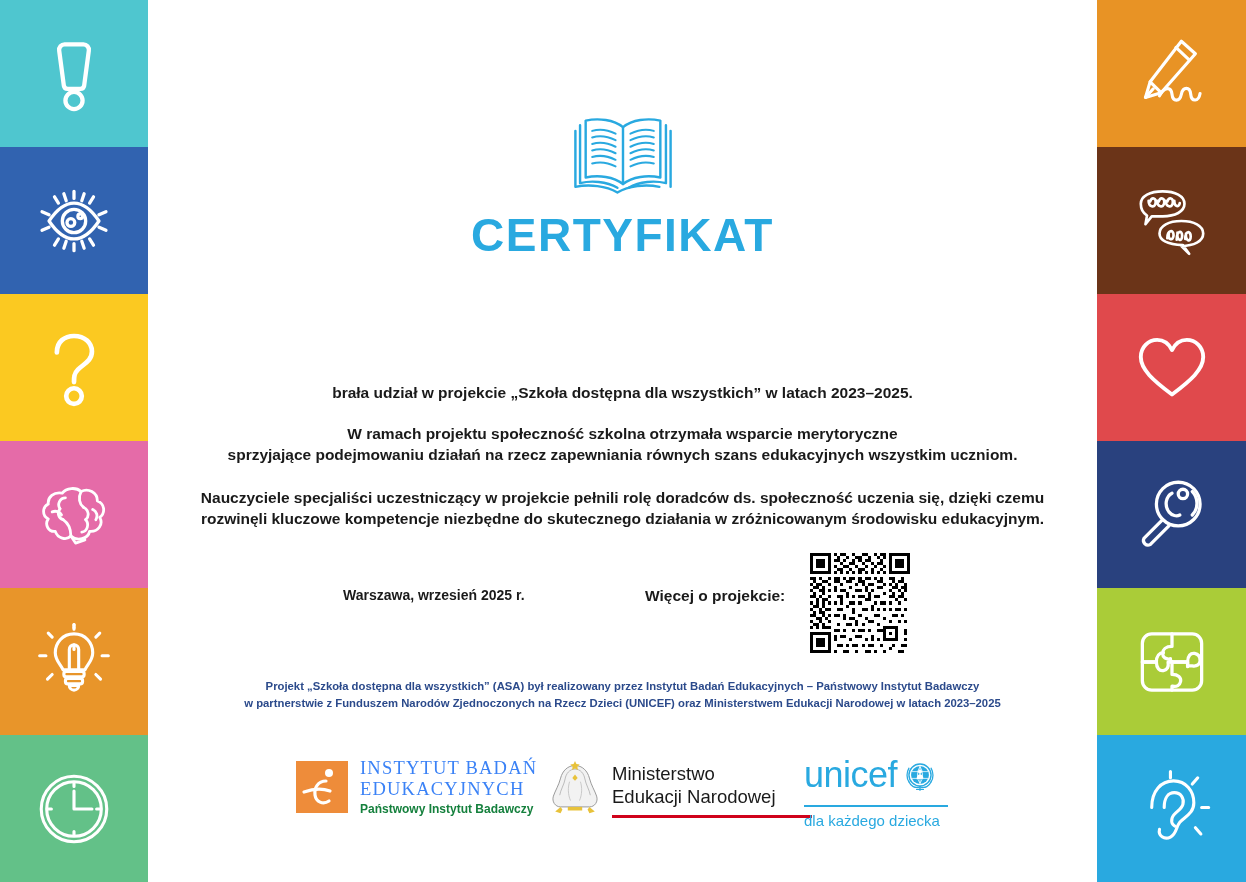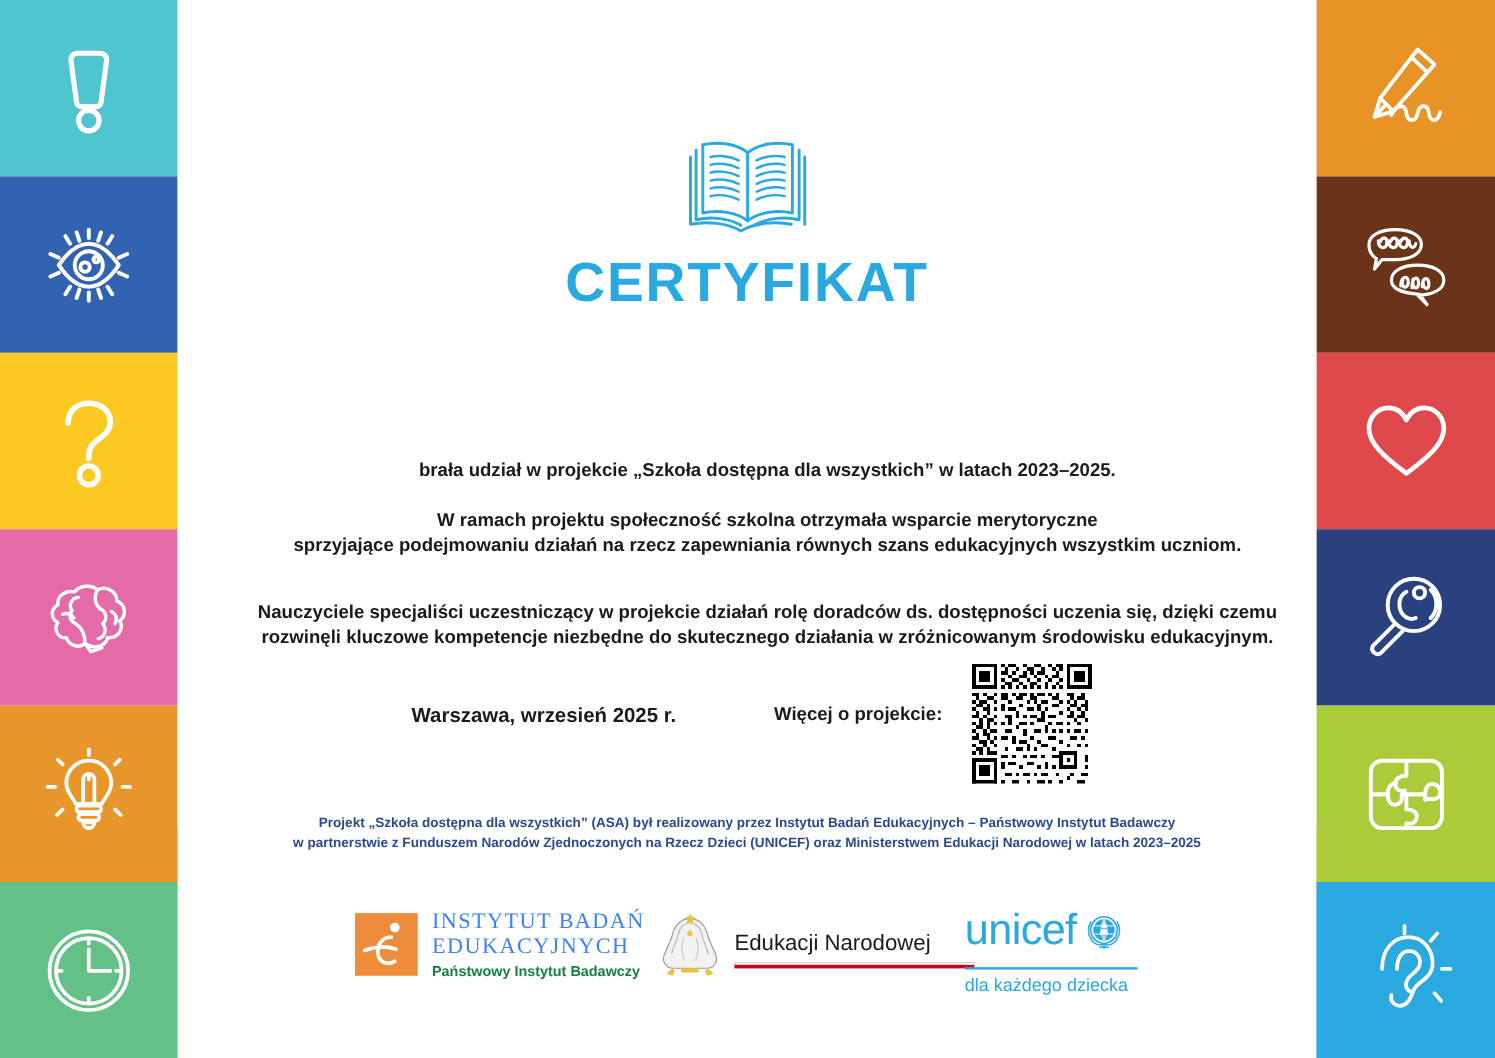--- a/index.html
+++ b/index.html
@@ -34,35 +34,35 @@
   .logo-wrap { position:absolute; left:0; top:112px; width:949px; text-align:center; }
   .logo-wrap svg { width:112px; height:90px; }
   .cert-title {
     position:absolute; left:0; top:208px; width:949px; text-align:center;
     font-size:46px; font-weight:bold; letter-spacing:1.5px;
     color:#29A9E0;
   }
 
   
   .body-copy {
-    position:absolute; left:17px; top:382px; width:949px;
+    position:absolute; left:0; top:382px; width:949px;
     text-align:center; color:#1a1a1a;
   }
   .para { font-size:15.5px; line-height:21px; font-weight:600; }
   .para.p1 { margin-bottom:20px; }
-  .para.p2 { margin-bottom:35px; }
+  .para.p2 { margin-bottom:22px; }
   .para b { font-weight:bold; }
 
   
   .meta-row {
     position:absolute; left:0; top:553px; width:949px; height:100px;
   }
   .place-date {
     position:absolute; left:195px; top:34px;
-    font-size:17px; font-weight:600; color:#1a1a1a; white-space:nowrap;
+    font-size:14px; font-weight:600; color:#1a1a1a; white-space:nowrap;
   }
   .more-label {
     position:absolute; left:497px; top:34px;
     font-size:15.5px; font-weight:600; color:#1a1a1a; white-space:nowrap;
   }
   .qr { position:absolute; left:662px; top:0; width:100px; height:100px; }
   .qr svg { display:block; width:100px; height:100px; }
 
   
   .footnote {
@@ -292,21 +292,21 @@
 
   <div class="body-copy">
     <div class="para p1">
       <span>brała udział w projekcie „</span><b>Szkoła dostępna dla wszystkich</b><span>” w latach 2023–2025.</span>
     </div>
     <div class="para p2">
       <div>W ramach projektu społeczność szkolna otrzymała wsparcie merytoryczne</div>
       <div>sprzyjające podejmowaniu działań na rzecz zapewniania równych szans edukacyjnych wszystkim uczniom.</div>
     </div>
     <div class="para p3">
-      <div>Nauczyciele specjaliści uczestniczący w projekcie działań rolę doradców ds. dostępności uczenia się, dzięki czemu</div>
+      <div>Nauczyciele specjaliści uczestniczący w projekcie pełnili rolę doradców ds. społeczność uczenia się, dzięki czemu</div>
       <div>rozwinęli kluczowe kompetencje niezbędne do skutecznego działania w zróżnicowanym środowisku edukacyjnym.</div>
     </div>
   </div>
 
   <div class="meta-row">
     <div class="place-date">Warszawa, wrzesień 2025 r.</div>
     <div class="more-label">Więcej o projekcie:</div>
     <div class="qr">
       <svg viewBox="0 0 33 33" shape-rendering="crispEdges">
         <rect width="33" height="33" fill="#fff"></rect>
@@ -580,20 +580,21 @@
             <path d="M24 26 C22 32 22 40 25 47" fill="none" stroke="#c4c4c4" stroke-width="1"></path>
             <path d="M36 26 C38 32 38 40 35 47" fill="none" stroke="#c4c4c4" stroke-width="1"></path>
             <path d="M30 18 l3 4 -3 3 -3 -3 z" fill="#e8c23a"></path>
             <path d="M30 3 l1.6 3.4 3.6 .4 -2.6 2.6 .7 3.6 -3.3 -1.8 -3.3 1.8 .7 -3.6 -2.6 -2.6 3.6 -.4 z" fill="#e8c23a"></path>
             <path d="M14 54 l-6 5 6 2 2 -4 z" fill="#e8c23a"></path>
             <path d="M46 54 l6 5 -6 2 -2 -4 z" fill="#e8c23a"></path>
             <path d="M22 54 h16 v4 h-16 z" fill="#e8c23a"></path>
           </svg>
         </div>
         <div class="men-text">
+          <div class="men-l1">Ministerstwo</div>
           <div class="men-l2">Edukacji Narodowej</div>
           <div class="men-rule">
               <div class="wht"></div>
             </div>
         </div>
       </div>
     </div>
 
     <div class="lg lg-uni">
       <div class="uni-box">

